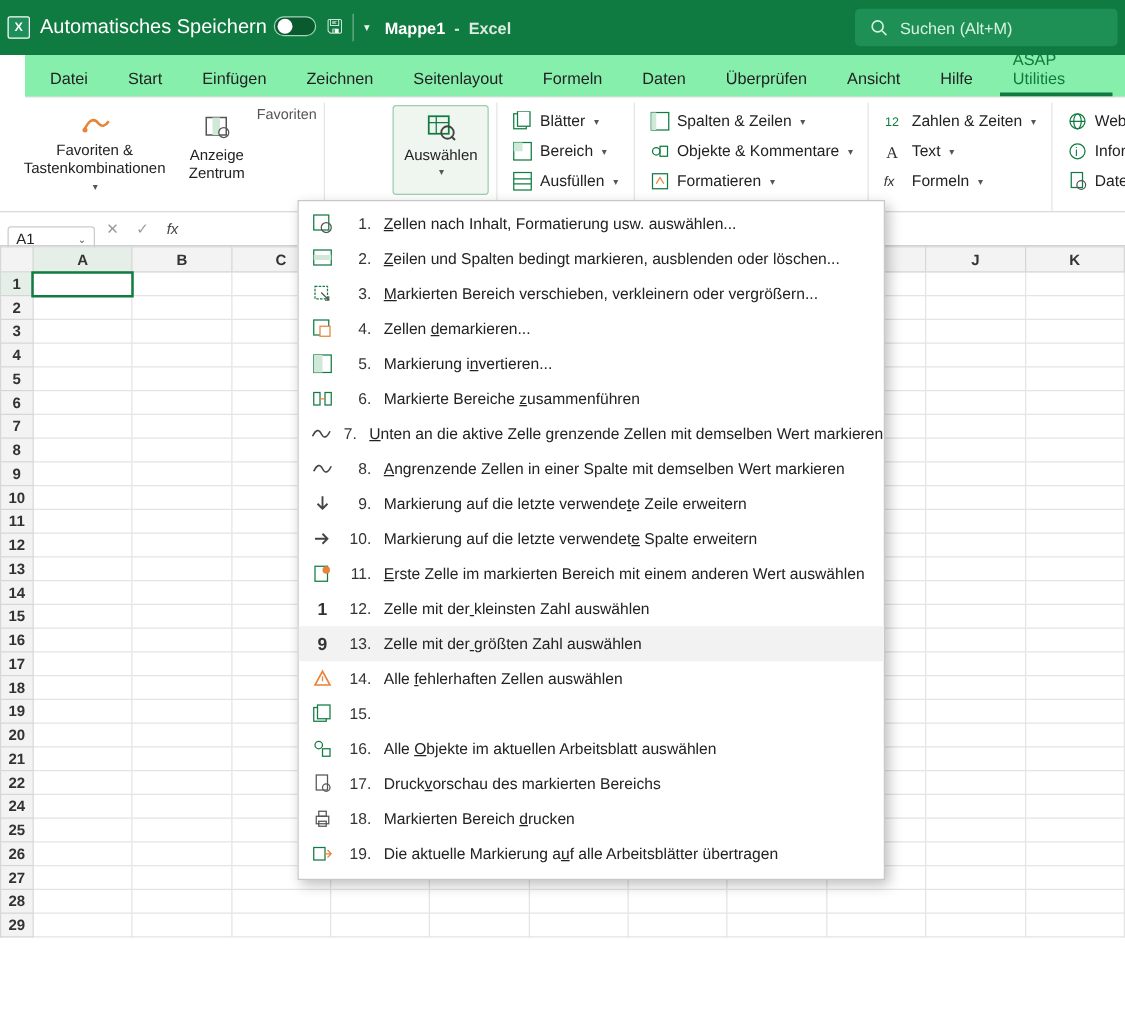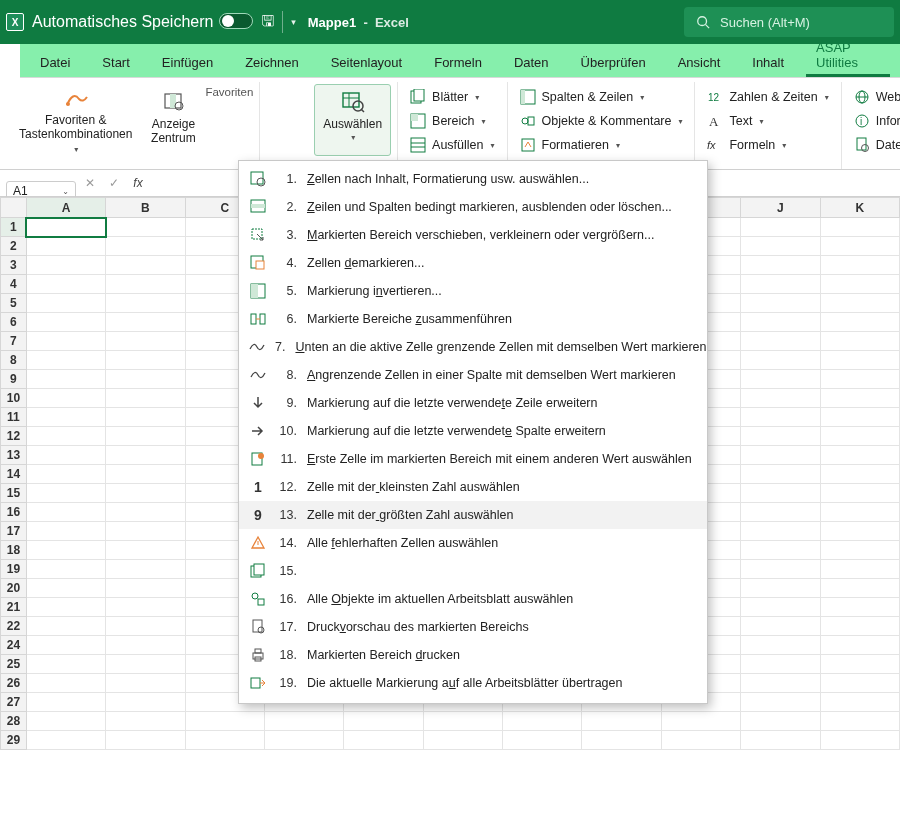--- a/index.html
+++ b/index.html
@@ -203,21 +203,21 @@
 <div class="ribbon-tabs" id="ribbon-tabs">
     <div class="ribbon-tab">Datei</div>
     <div class="ribbon-tab">Start</div>
     <div class="ribbon-tab">Einfügen</div>
     <div class="ribbon-tab">Zeichnen</div>
     <div class="ribbon-tab">Seitenlayout</div>
     <div class="ribbon-tab">Formeln</div>
     <div class="ribbon-tab">Daten</div>
     <div class="ribbon-tab">Überprüfen</div>
     <div class="ribbon-tab">Ansicht</div>
-    <div class="ribbon-tab">Inhalt</div>
+    <div class="ribbon-tab">Hilfe</div>
     <div class="ribbon-tab active">ASAP Utilities</div>
   </div>
 
 <div class="ribbon">
   <div class="rib-group" style="flex-direction:row">
     <div style="display:flex">
       <div class="rib-big">
         <span class="ic">
           <svg width="26" height="22" viewBox="0 0 26 22">
               <path d="M4 16 Q10 2 16 10 Q20 14 24 8" fill="none" stroke="#e8833a" stroke-width="2"></path>

